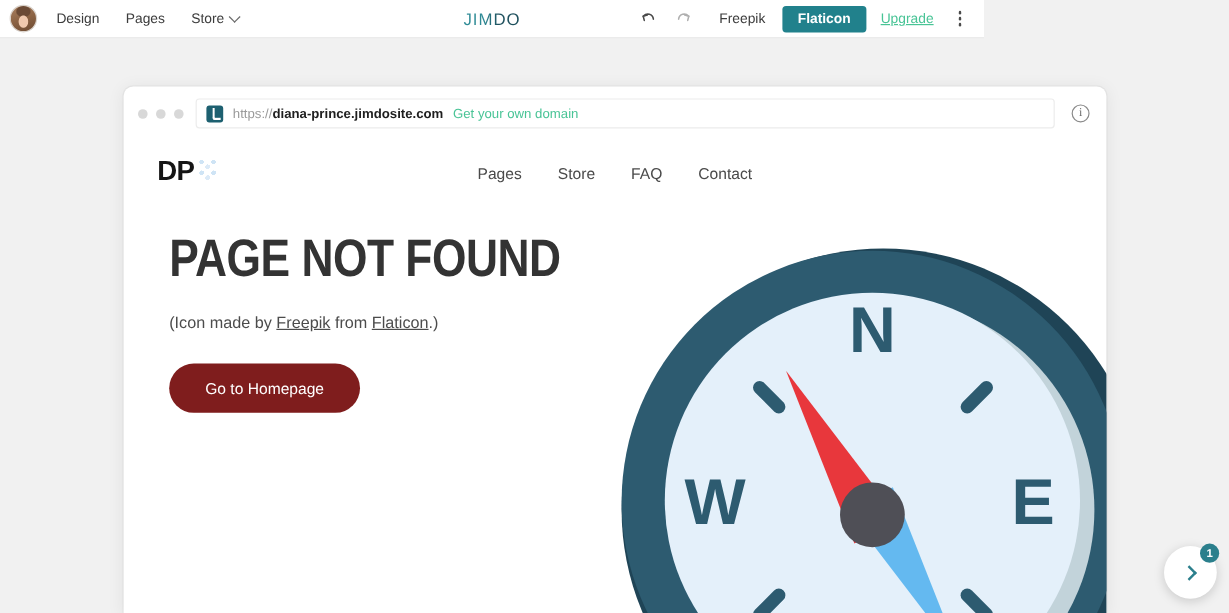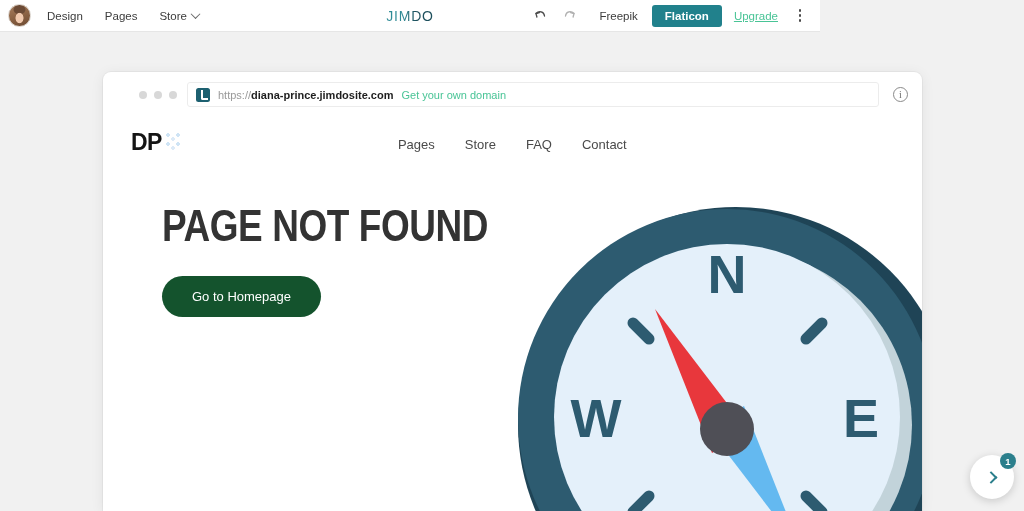--- a/index.html
+++ b/index.html
@@ -86,21 +86,20 @@
     left: 103px; top: 72px;
     width: 819px; height: 439px;
     background: #ffffff;
     border-radius: 8px 8px 0 0;
     box-shadow: 0 0 0 1px rgba(0,0,0,0.035), 0 2px 14px rgba(0,0,0,0.07);
     overflow: hidden;
   }
   .chrome-bar {
     height: 45px; display: flex; align-items: center;
     padding: 0 14px 0 8px;
-    margin-left: 24px;
   }
   .dots { display: flex; gap: 7px; padding: 0 10px 0 4px; }
   .dots i { width: 8px; height: 8px; border-radius: 50%; background: #d8d8d8; display: block; }
   .urlbar {
     flex: 1; height: 25px;
     border: 1px solid #ececec; border-radius: 3px;
     display: flex; align-items: center;
     padding: 0 8px; gap: 8px;
     background: #fff;
   }
@@ -166,38 +165,38 @@
   .compass-wrap {
     position: absolute;
     left: 413px; top: 88px;
     width: 440px; height: 440px;
     z-index: 1; pointer-events: none;
   }
   .compass-wrap svg { display: block; }
 
   
   .copy {
-    position: absolute; left: 38px; top: 86px;
-    width: 330px; z-index: 3; margin-left: 21px;
+    position: absolute; left: 38px; top: 76px;
+    width: 330px; z-index: 3;
   }
   .headline {
     font-size: 44px; font-weight: bold;
     color: #333333; letter-spacing: -0.5px;
     transform: scaleX(0.84); transform-origin: left center;
     white-space: nowrap; line-height: 1.05;
   }
   .body-text {
     margin-top: 20px; font-size: 13.5px;
     color: #4c4c4c; line-height: 1.55; max-width: 318px;
   }
   .credit { margin-top: 22px; font-size: 13.5px; color: #4c4c4c; }
   .credit a { color: #4c4c4c; text-decoration: underline; }
   .home-btn {
     display: inline-block; margin-top: 27px;
-    background: #14532d; color: #ffffff;
+    background: #7f1d1d; color: #ffffff;
     font-size: 13px; border: none; border-radius: 22px;
     padding: 13px 30px; cursor: pointer;
     font-family: "Liberation Sans", sans-serif;
   }
 
   
   .chat-widget {
     position: absolute; right: 10px; bottom: 12px;
     width: 44px; height: 44px; z-index: 20;
   }
@@ -326,20 +325,21 @@
         </g>
 
         <path d="M139 104 L233 227 L196 248 Z" fill="#e8373c"></path>
         <path d="M285 345 L191 222 L228 201 Z" fill="#64b9f0"></path>
         <circle cx="211" cy="224" r="27" fill="#4f4f56"></circle>
       </svg>
     </div>
 
     <div class="copy">
       <div class="headline">PAGE NOT FOUND</div>
+      <p class="credit"><span>(Icon made by </span><a href="#">Freepik</a><span> from </span><a href="#">Flaticon</a><span>.)</span></p>
       <button class="home-btn">Go to Homepage</button>
     </div>
 
   </div>
 </div>
 
 <div class="chat-widget">
   <div class="chat-bubble">
     <span class="chat-chevron"></span>
   </div>

